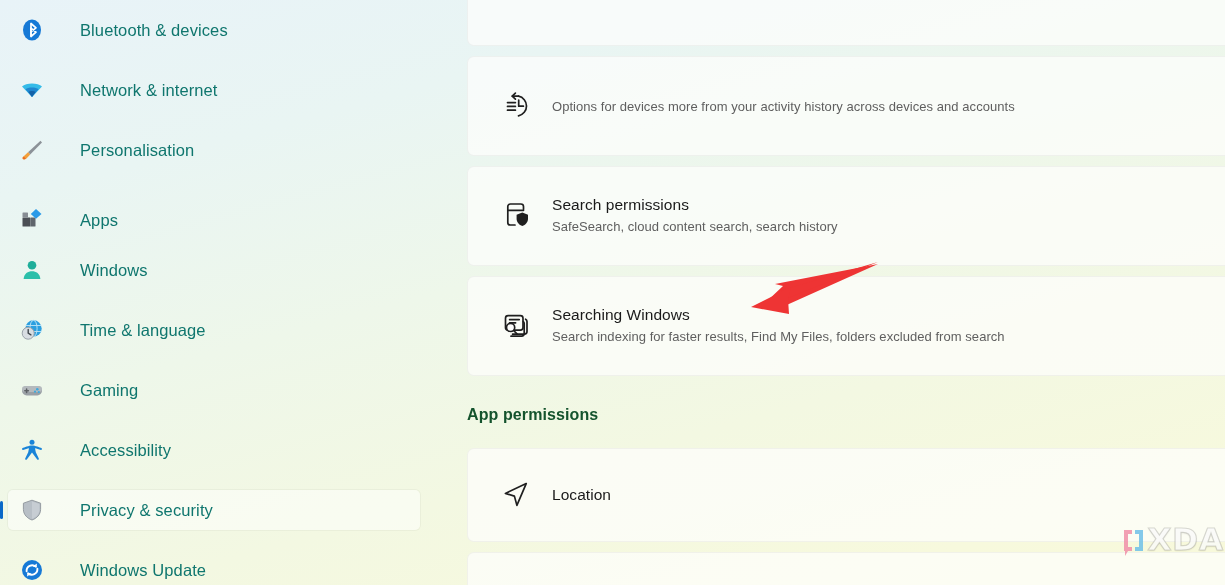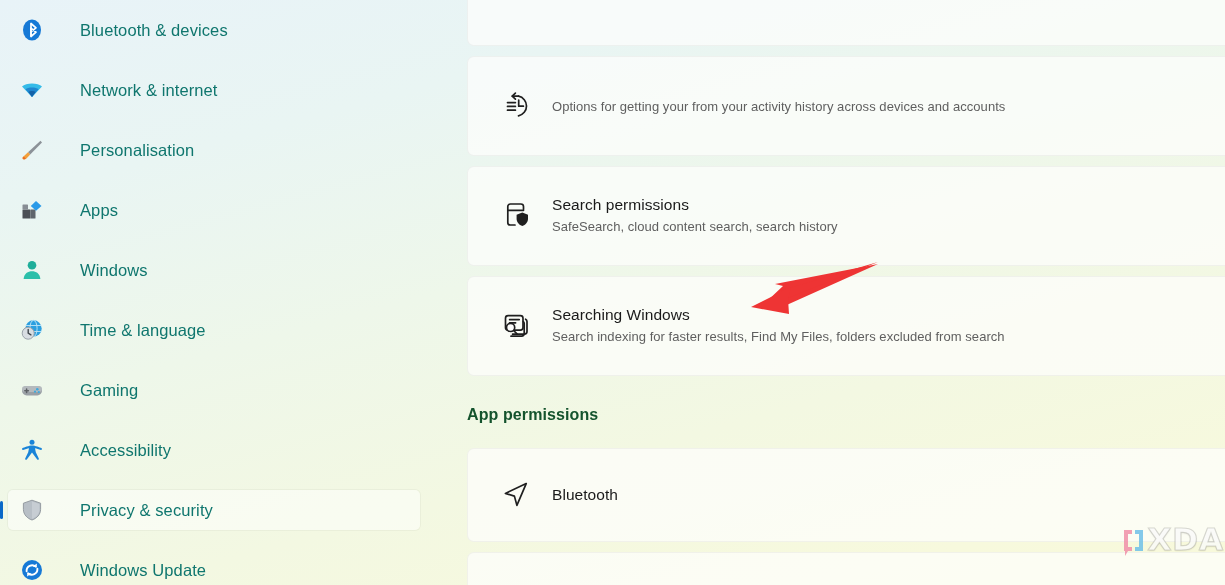--- a/index.html
+++ b/index.html
@@ -114,21 +114,21 @@
     <div class="nav-item" style="top: 130px;">
       <span class="nav-icon">
         <svg width="24" height="24" viewBox="0 0 24 24">
           <path d="M20.5 2.8 L22 4.4 L10.2 16.5 L8 14.2 Z" fill="#8c9298"></path>
           <path d="M8 14.2 L10.2 16.5 L6.2 20.8 C 4.6 22.3, 2 21.5, 2.4 19.4 Z" fill="#f2a03c"></path>
           <path d="M3.6 18.4 L5.9 20.6 L4 21.6 L2.6 20.2 Z" fill="#ea6a22"></path>
         </svg>
       </span>
       <span class="nav-label">Personalisation</span>
     </div>
-    <div class="nav-item" style="top: 190px;">
+    <div class="nav-item" style="top: 190px; align-items: flex-end;">
       <span class="nav-icon">
         <svg width="24" height="24" viewBox="0 0 24 24">
           <rect x="2.5" y="11.5" width="8" height="9" rx="0.6" fill="#4b4f55"></rect>
           <rect x="10.5" y="11.5" width="5" height="9" rx="0.6" fill="#5f656c"></rect>
           <rect x="2.5" y="6.5" width="5.5" height="5" rx="0.6" fill="#878d94"></rect>
           <path d="M16 3 L21.5 8 L16 12.8 L10.8 8 Z" fill="#2a9ae8"></path>
         </svg>
       </span>
       <span class="nav-label">Apps</span>
     </div>
@@ -212,21 +212,21 @@
       <span class="card-icon">
         <svg width="30" height="30" viewBox="0 0 30 30">
           <path d="M16.5 5.2 a10 10 0 0 1 0 19.6" fill="none" stroke="#1f1f1f" stroke-width="1.7" stroke-linecap="round"></path>
           <path d="M16.5 5.2 L10.4 5.2" fill="none" stroke="#1f1f1f" stroke-width="1.7" stroke-linecap="round"></path>
           <path d="M13.4 2.2 L10.2 5.2 L13.4 8.2" fill="none" stroke="#1f1f1f" stroke-width="1.7" stroke-linecap="round" stroke-linejoin="round"></path>
           <path d="M16.7 9 V15.2 H21.4" fill="none" stroke="#1f1f1f" stroke-width="1.7" stroke-linecap="round" stroke-linejoin="round"></path>
           <path d="M5.5 11.6 H13.4 M5.5 15.4 H13.4 M5.5 19.2 H13.4" stroke="#1f1f1f" stroke-width="1.7" stroke-linecap="round"></path>
         </svg>
       </span>
       <div class="card-text">
-        <div class="card-sub">Options for getting your from your activity history across devices and accounts</div>
+        <div class="card-sub">Options for devices more from your activity history across devices and accounts</div>
       </div>
     </div>
     <div class="card" style="top: 166px; height: 100px;">
       <span class="card-icon">
         <svg width="30" height="30" viewBox="0 0 30 30">
           <path d="M21.5 8.2 V5.6 a2.6 2.6 0 0 0 -2.6 -2.6 H8.4 a2.6 2.6 0 0 0 -2.6 2.6 V21.4 a2.6 2.6 0 0 0 2.6 2.6 H13" fill="none" stroke="#1f1f1f" stroke-width="1.7" stroke-linecap="round"></path>
           <path d="M5.8 9.3 H21.5" stroke="#1f1f1f" stroke-width="1.7" stroke-linecap="round"></path>
           <path d="M20.3 11.5 L26 13.7 v4.1 c0 3.5 -2.6 6.3 -5.7 7.3 c-3.1 -1 -5.7 -3.8 -5.7 -7.3 V13.7 Z" fill="#1f1f1f"></path>
         </svg>
       </span>
@@ -252,21 +252,21 @@
       </div>
     </div>
     <div class="section-heading" style="top: 406px;">App permissions</div>
     <div class="card" style="top: 448px; height: 94px;">
       <span class="card-icon">
         <svg width="30" height="30" viewBox="0 0 30 30">
           <path d="M24.2 3.6 L3.4 13.4 L12.4 16.1 L14.9 25.4 Z" fill="none" stroke="#1f1f1f" stroke-width="1.7" stroke-linejoin="round"></path>
         </svg>
       </span>
       <div class="card-text">
-        <div class="card-title">Bluetooth</div>
+        <div class="card-title">Location</div>
       </div>
     </div>
     <div class="card" style="top: 552px; height: 60px;">
       <span class="card-icon"></span>
       <div class="card-text"></div>
     </div>
   </div>
 
 <svg id="annot-arrow" width="150" height="70" viewBox="0 0 150 70">
   <path id="arrow-path" d="M 143 6 L 45 50 L 53 34 L 30 45 L 48 28 L 40 26 Z" fill="#ee3434"></path>

